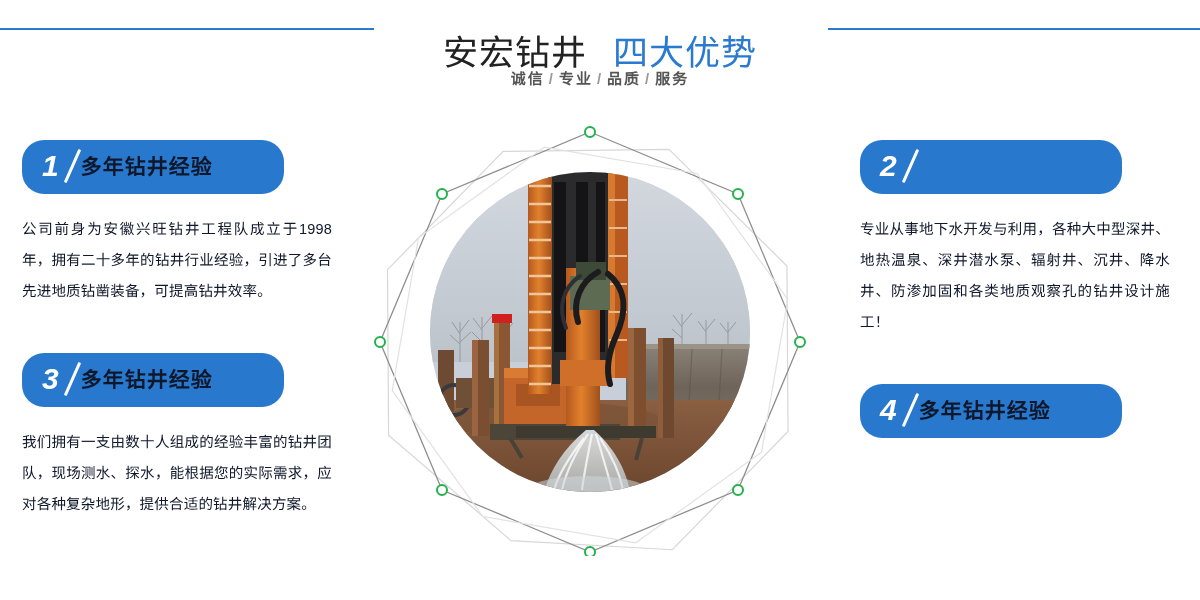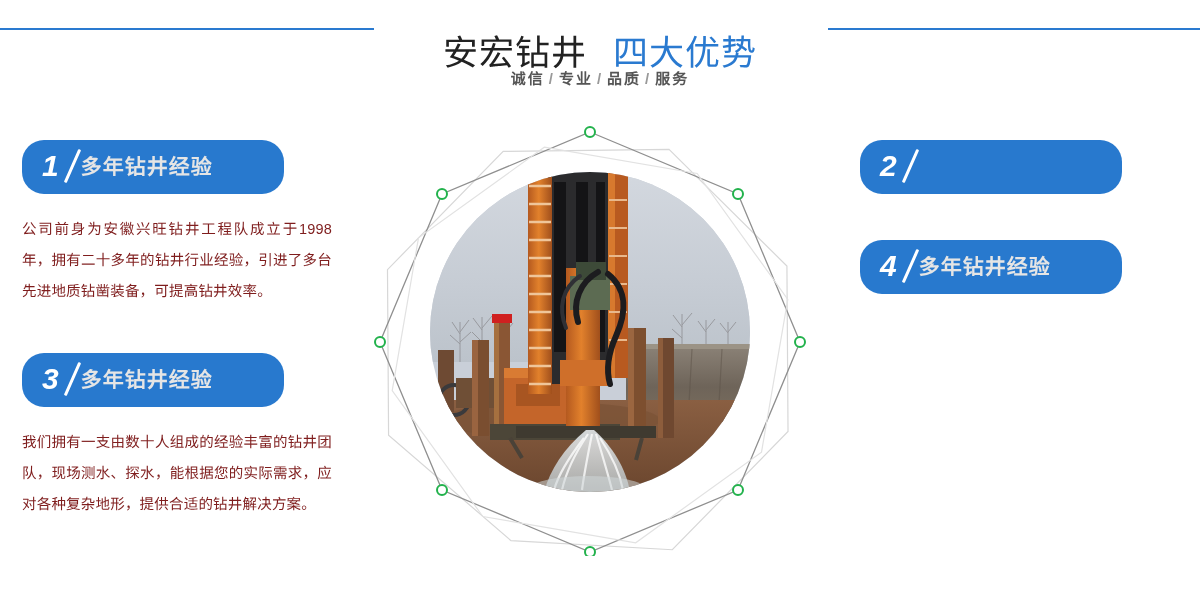--- a/index.html
+++ b/index.html
@@ -117,34 +117,34 @@
     position: absolute;
     right: 3px;
     top: -3px;
     width: 3px;
     height: 36px;
     background: #ffffff;
     transform: rotate(24deg);
     border-radius: 1px;
   }
   .banner-title {
-    color: #e5e5e5;
+    color: #0f172a;
     font-size: 21px;
     line-height: 24px;
     font-weight: 700;
     letter-spacing: 1px;
     white-space: nowrap;
   }
 
   .desc {
     margin-top: 20px;
     width: 310px;
     font-size: 14.5px;
     line-height: 31px;
-    color: #7f1d1d;
+    color: #0f172a;
     letter-spacing: 0.2px;
     text-align: justify;
   }
 
   
   .center {
     position: absolute;
     left: 372px;
     top: 116px;
     width: 436px;
@@ -207,20 +207,21 @@
   </div>
 
   <div class="col col-right">
 
     <div class="feature">
       <div class="banner">
         <div class="banner-inner">
           <span class="badge-num">2</span>
         </div>
       </div>
+      <p class="desc">专业从事地下水开发与利用，各种大中型深井、地热温泉、深井潜水泵、辐射井、沉井、降水井、防渗加固和各类地质观察孔的钻井设计施工！</p>
     </div>
 
     <div class="feature">
       <div class="banner">
         <div class="banner-inner">
           <span class="badge-num">4</span>
           <span class="banner-title">多年钻井经验</span>
         </div>
       </div>
     </div>

